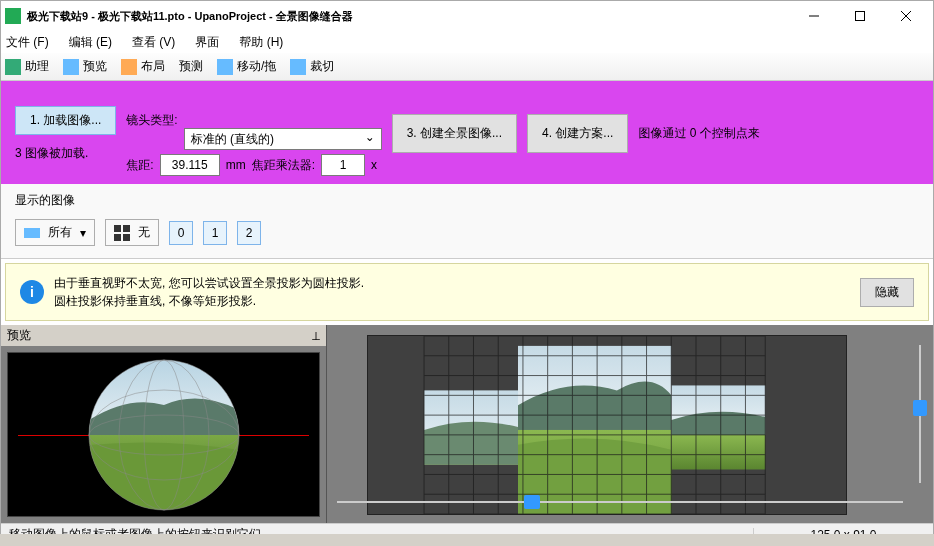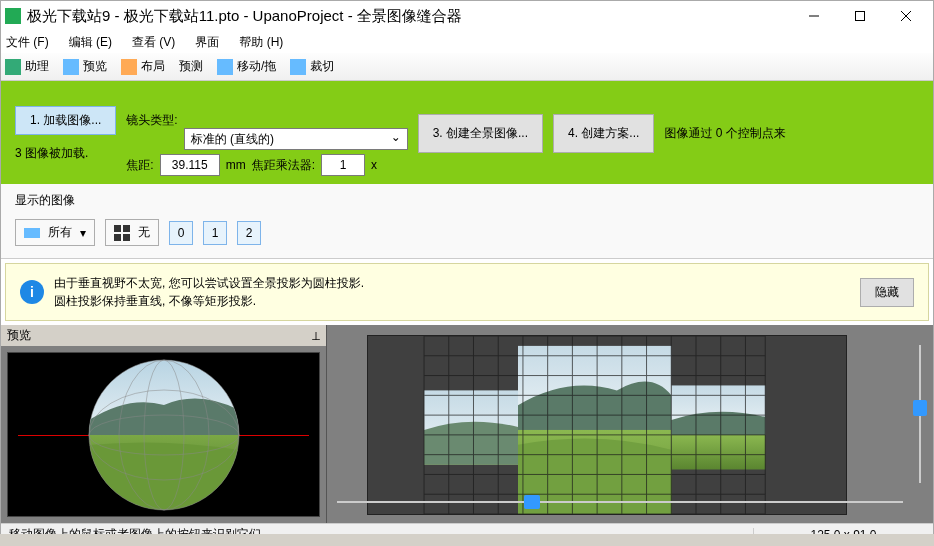--- a/index.html
+++ b/index.html
@@ -1,29 +1,29 @@
 <!DOCTYPE html>
 <html><head>
 <meta charset="utf-8">
 <style>
 * { box-sizing: border-box; margin: 0; padding: 0; font-family: "Microsoft YaHei", sans-serif; font-size: 12px; }
 body { background: #fff; width: 934px; height: 546px; overflow: hidden; border: 1px solid #aaa; display: flex; flex-direction: column; }
 .titlebar { height: 30px; display: flex; align-items: center; padding: 0 4px; background: #fff; }
 .titlebar .icon { width: 16px; height: 16px; margin-right: 6px; }
-.titlebar .title { flex: 1; font-size: 15px; }
+.titlebar .title { flex: 1; font-size: 11px; font-weight: bold; }
 .titlebar .ctrl { width: 46px; height: 30px; display: flex; align-items: center; justify-content: center; }
 .menubar { height: 22px; display: flex; align-items: center; padding: 0 1px; gap: 12px; }
 .menubar span { padding: 2px 4px; }
 .toolbar { height: 28px; display: flex; align-items: center; padding: 0 4px; gap: 14px; border-bottom: 1px solid #ccc; background: linear-gradient(#fdfdfd,#f0f0f0); }
 .tool { display: flex; align-items: center; gap: 4px; text-align: right; }
 .ticon { width: 16px; height: 16px; }
-.row1 { display: flex; align-items: center; padding: 10px 14px 8px; gap: 10px; background: #84cc16; }
+.row1 { display: flex; align-items: center; padding: 10px 14px 8px; gap: 10px; background: #d946ef; }
 .btn { border: 1px solid #adadad; background: #e1e1e1; padding: 5px 14px; cursor: pointer; }
 .btn.primary { background: #cde6f7; border-color: #7eb4ea; }
-.select { border: 1px solid #7a7a7a; background: #fff; padding: 2px 18px 2px 6px; width: 224px; height: 22px; position: relative; margin-top: 37px; }
+.select { border: 1px solid #7a7a7a; background: #fff; padding: 2px 18px 2px 6px; width: 198px; height: 22px; position: relative; margin-top: 37px; }
 .select::after { content: "⌄"; position: absolute; right: 6px; top: 1px; }
 .input { border: 1px solid #7a7a7a; background: #fff; padding: 2px 6px; width: 60px; height: 22px; text-align: center; }
 .sec-label { padding: 8px 14px 4px; background: #f9f9f9; }
 .imgrow { display: flex; align-items: center; padding: 6px 14px 12px; gap: 10px; background: #f9f9f9; border-bottom: 1px solid #ccc; }
 .chip { border: 1px solid #adadad; padding: 4px 8px; display: flex; align-items: center; gap: 8px; }
 .idx { border: 1px solid #7eb4ea; background: #e7f3fc; width: 24px; height: 24px; display: flex; align-items: center; justify-content: center; }
 .notice { display: flex; align-items: center; padding: 10px 14px; gap: 10px; border: 1px solid #d6d69f; background: #ffffe1; margin: 4px; }
 .info-icon { width: 24px; height: 24px; border-radius: 50%; background: #1e88e5; color: #fff; display: flex; align-items: center; justify-content: center; font-weight: bold; font-size: 14px; }
 .notice-text { flex: 1; line-height: 1.5; }
 .panels { flex: 1; display: flex; background: #808080; }

